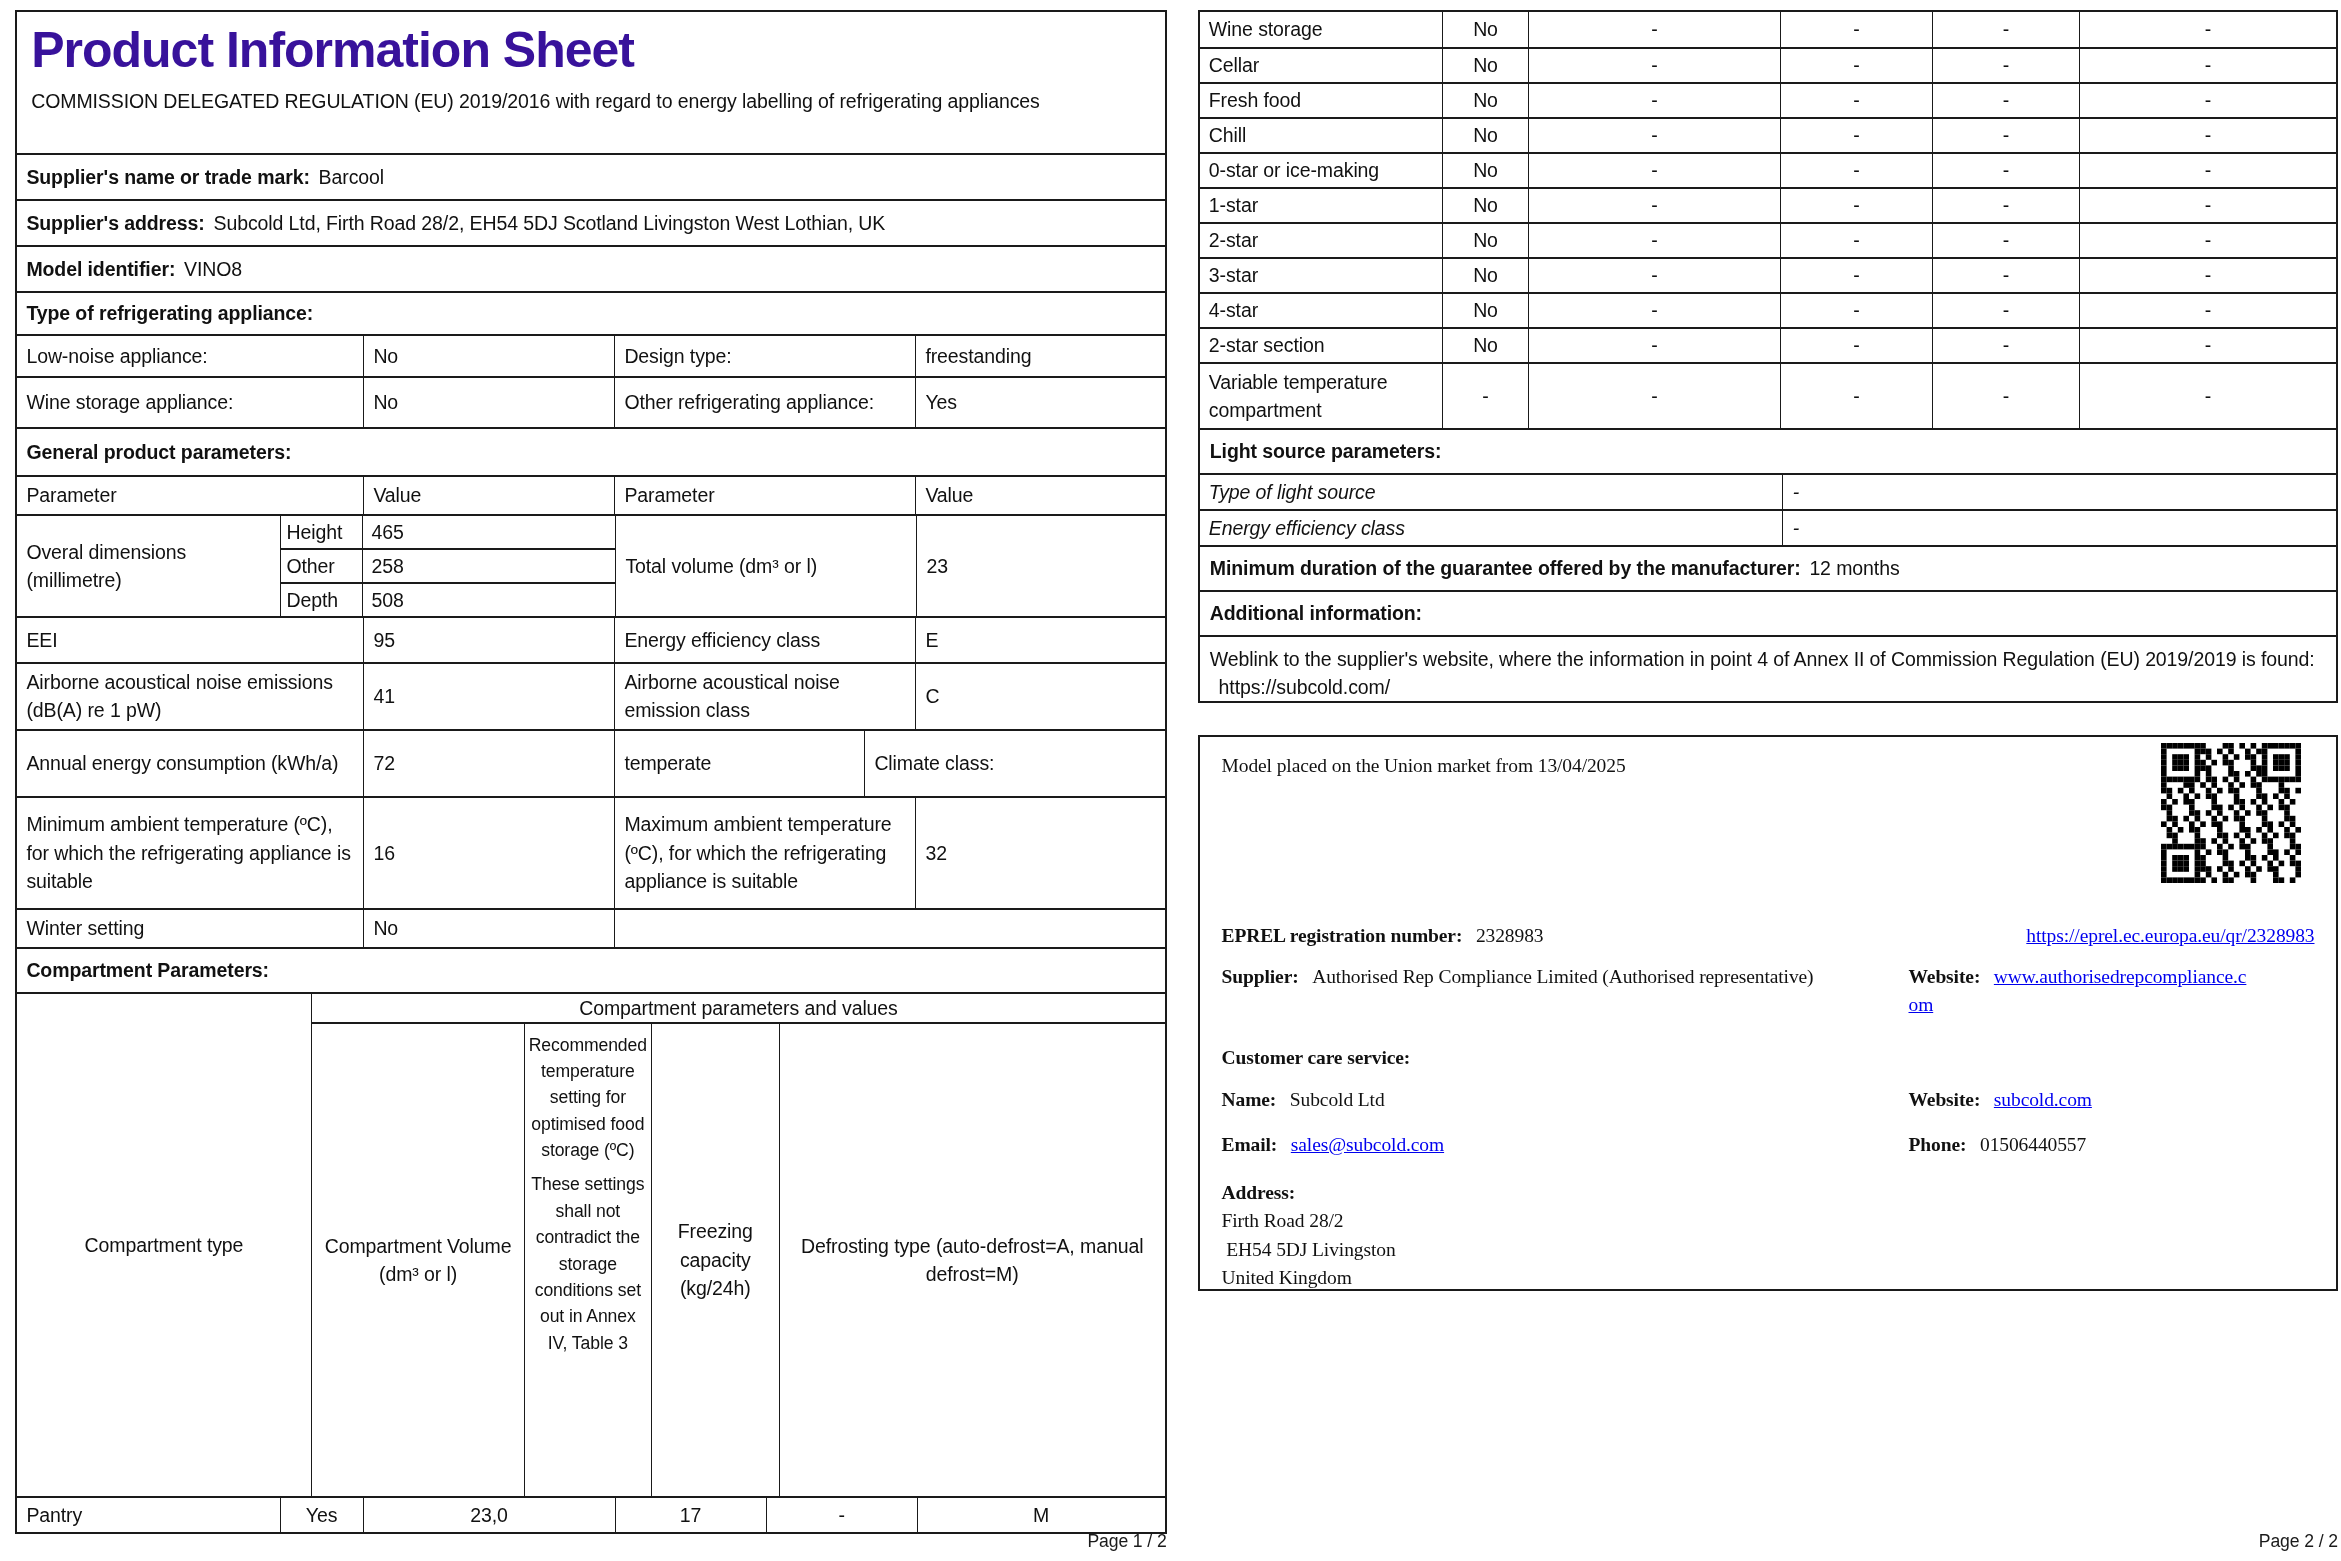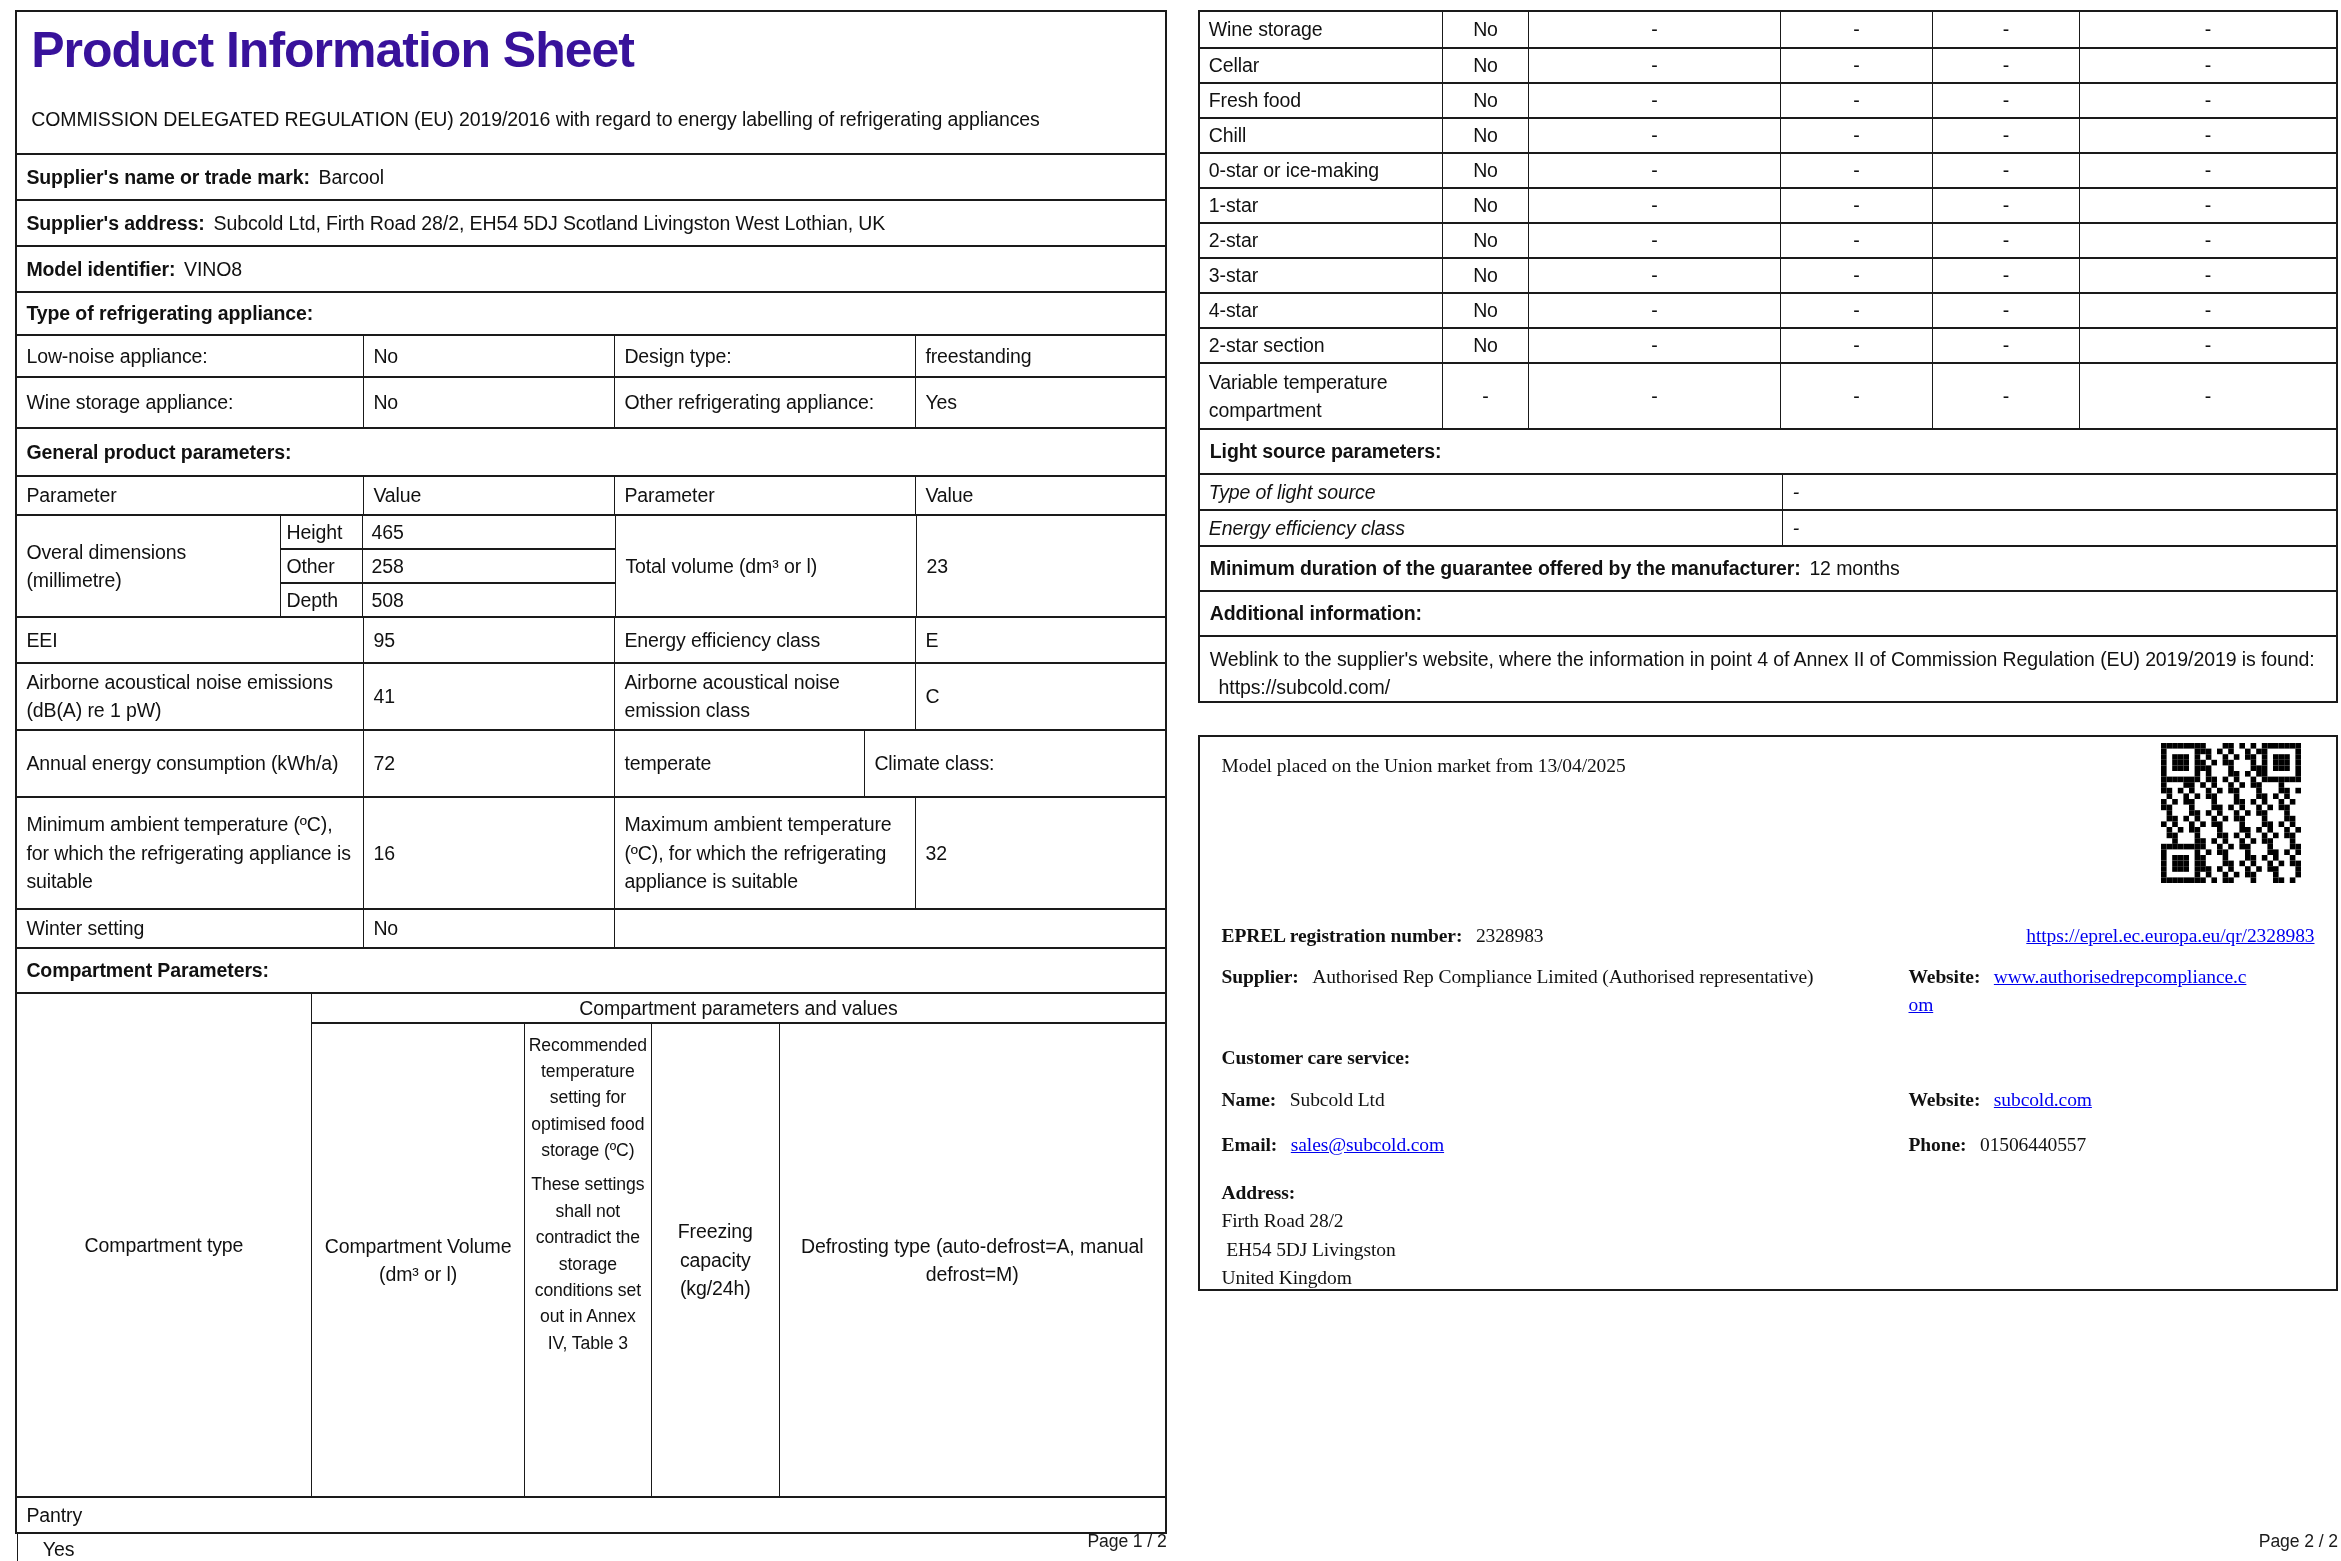--- a/index.html
+++ b/index.html
@@ -25,24 +25,24 @@
   .bold { font-weight: bold; }
   .val { margin-left: 8.8px; }
   .grow { flex: 1 1 auto; }
 
   
   .h-title { height: 141px; display: block; padding: 12.7px 0 0 14.6px; }
   .h94 { height: 46px; } .h88 { height: 43px; } .h86 { height: 42px; }
   .h104 { height: 51px; } .h98 { height: 48px; } .h80 { height: 39px; }
   .h210 { height: 102px; } .h78 { height: 46px; } .h132 { height: 67px; }
   .h230 { height: 112px; } .h92 { height: 45px; } .h1032 { height: 504px; }
-  .h74 { height: 36px; flex-direction: column; }
+  .h74 { height: 36px; }
 
   .title-text { color: #38129b; font-size: 50px; font-weight: bold; letter-spacing: -1px; line-height: 1.05; }
-  .regulation { margin-top: 28px; width: 1098px; padding-right: 14.6px; }
+  .regulation { margin-top: 10px; width: 1098px; padding-right: 14.6px; }
 
   .c1 { width: 346px; } .c2 { width: 251px; } .c3 { width: 301px; }
 
   
   .dimlabel { width: 263px; }
   .subcol { width: 335px; display: flex; flex-direction: column; }
   .subrow { display: flex; flex: 1 1 auto; border-top: 2.4px solid #1a1a1a; }
   .subrow:first-child { border-top: none; }
   .subl { width: 81px; padding: 0 2.9px 0 5.9px; display: flex; align-items: center; }
   .subv { flex: 1 1 auto; padding: 0 8.8px; display: flex; align-items: center; }

